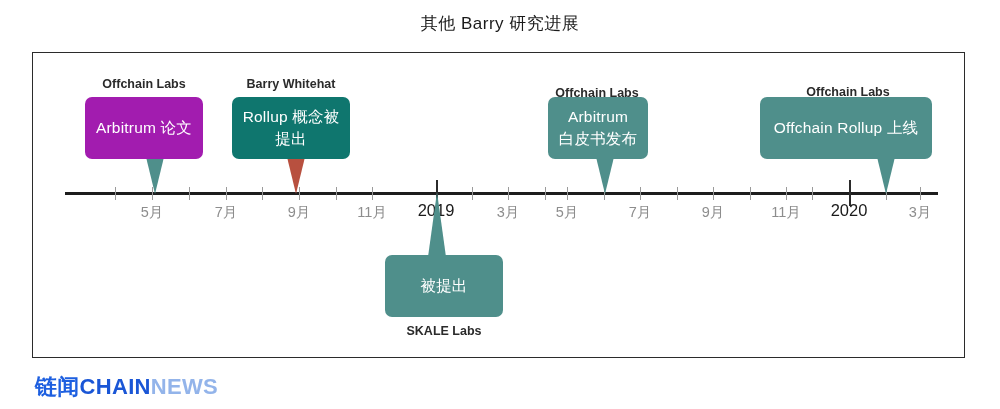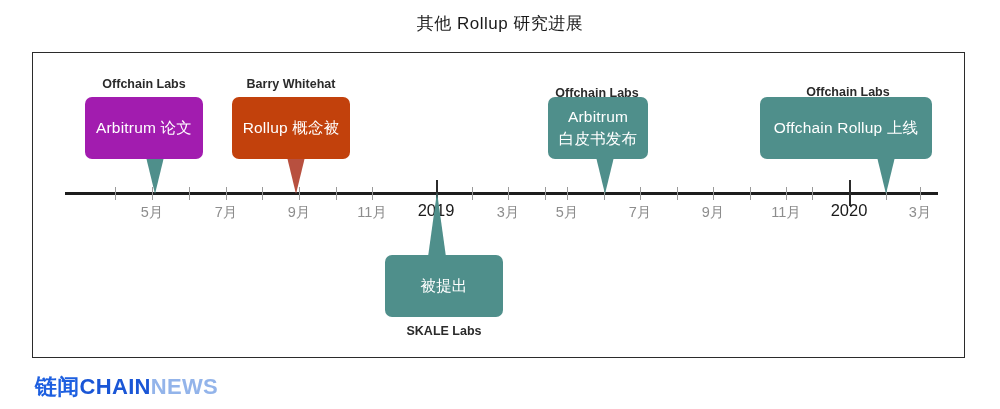--- a/index.html
+++ b/index.html
@@ -118,21 +118,21 @@
     letter-spacing: 0.3px;
     white-space: nowrap;
   }
   #logo-cn { color: #1d5fe0; }
   #logo-chain { color: #1a56d6; margin-top: 41px; }
   #logo-news { color: #93b4ea; }
 </style>
 </head>
 <body>
 
-<div id="chart-title">其他 Rollup 研究进展</div>
+<div id="chart-title">其他 Barry 研究进展</div>
 
 <div id="plot-frame"></div>
 
 <div id="axis-area">
   <div id="axis-line"></div>
   <div id="ticks">
       <div class="tick-minor" style="left: 115px;"></div>
       <div class="tick-minor" style="left: 152px;"></div>
       <div class="tick-minor" style="left: 189px;"></div>
       <div class="tick-minor" style="left: 226px;"></div>
@@ -173,23 +173,24 @@
 <div id="events-layer">
     <div class="event-source" style="position: absolute; left: 144px; top: 77px; transform: translateX(-50%);">Offchain Labs</div>
     <div style="position: absolute; left: 146px; width: 18px; top: 157px; height: 37px; background: rgb(79, 143, 139); clip-path: polygon(0% 0%, 100% 0%, 50% 100%);"></div>
     <div class="event-box" style="left: 85px; top: 97px; width: 118px; height: 62px; background: #a21caf;">
       <div>
         <div>Arbitrum 论文</div>
       </div>
     </div>
     <div class="event-source" style="position: absolute; left: 291px; top: 77px; transform: translateX(-50%);">Barry Whitehat</div>
     <div style="position: absolute; left: 287px; width: 18px; top: 157px; height: 37px; background: rgb(184, 80, 63); clip-path: polygon(0% 0%, 100% 0%, 50% 100%);"></div>
-    <div class="event-box" style="left: 232px; top: 97px; width: 118px; height: 62px; background: #c2410c;">
+    <div class="event-box" style="left: 232px; top: 97px; width: 118px; height: 62px; background: #0f766e;">
       <div>
         <div>Rollup 概念被</div>
+        <div>提出</div>
       </div>
     </div>
     <div class="event-source" style="position: absolute; left: 597px; top: 86px; transform: translateX(-50%);">Offchain Labs</div>
     <div style="position: absolute; left: 596px; width: 18px; top: 157px; height: 37px; background: rgb(79, 143, 139); clip-path: polygon(0% 0%, 100% 0%, 50% 100%);"></div>
     <div class="event-box" style="left: 548px; top: 97px; width: 100px; height: 62px; background: rgb(79, 143, 139);">
       <div>
         <div>Arbitrum</div>
         <div>白皮书发布</div>
       </div>
     </div>

